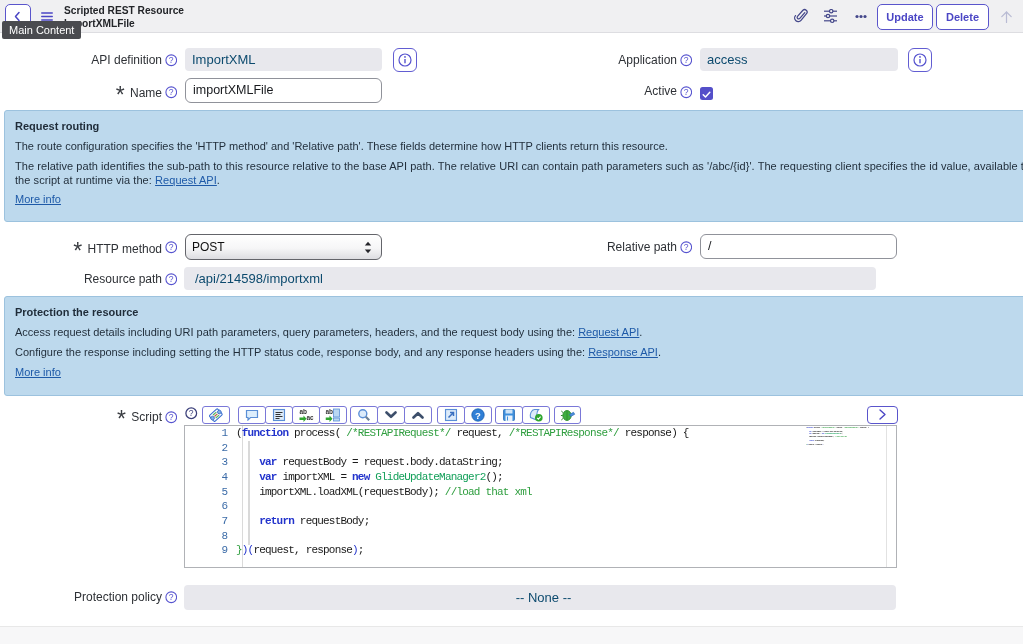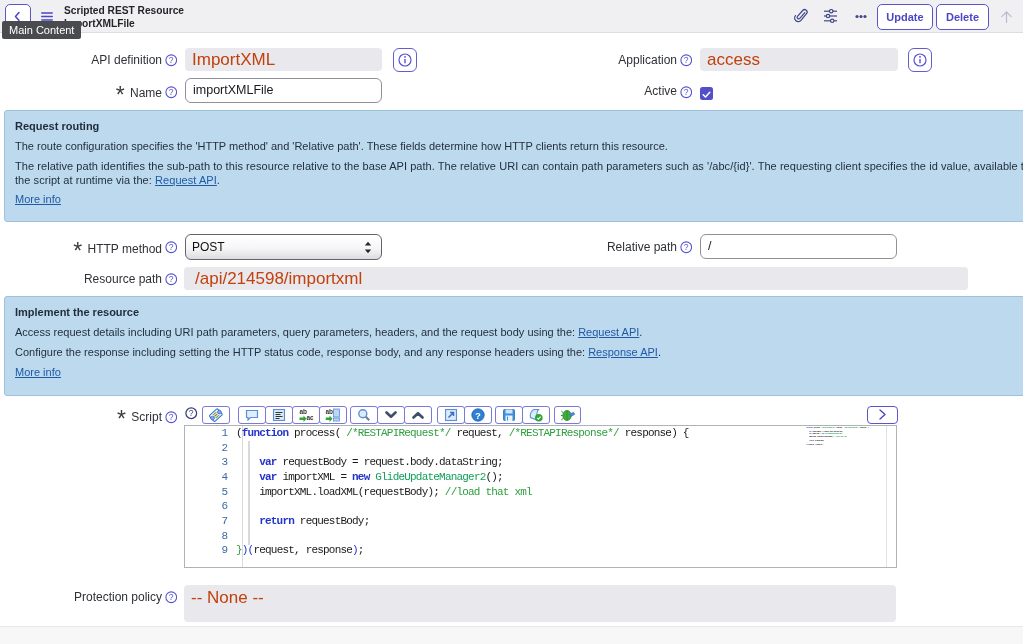--- a/index.html
+++ b/index.html
@@ -7,21 +7,21 @@
     font-family:"Liberation Sans", sans-serif; }
   #page { position:relative; width:1023px; height:644px; overflow:hidden; }
   .abs { position:absolute; }
   
   .lbl { position:absolute; font-size:12px; color:#2e3136; white-space:nowrap;
     text-align:right; }
   .req { font-size:23px; color:#3a3d42; position:relative; top:5.5px; margin-right:2px; line-height:10px; display:inline-block; }
   .q { position:absolute; width:12.5px; height:12.5px; }
   
   .ro { position:absolute; background:#e8e8ed; border-radius:4px; height:23px;
-    font-size:17px; color:#c2410c; line-height:23px; padding-left:7px; white-space:nowrap; }
+    font-size:13px; color:#0c4a6e; line-height:23px; padding-left:7px; white-space:nowrap; }
   .inp { position:absolute; background:#fff; border:1px solid #90929a; border-radius:6px;
     height:25px; font-size:12.5px; color:#17191d; line-height:23px; padding-left:7px; white-space:nowrap; }
   .infobtn { position:absolute; width:24px; height:24px; border:1.4px solid #625dd2;
     border-radius:6px; background:#fff; }
   
   .bluebox { position:absolute; left:4px; width:1072px; background:#bdd9ed;
     border:1px solid #9cc2de; border-radius:3px; color:#1f2c39; }
   .bluebox .bt { position:absolute; left:10px; font-size:11px; font-weight:bold; white-space:nowrap;}
   .bluebox p { position:absolute; left:10px; font-size:11px; line-height:13.5px; white-space:nowrap;}
   .bluebox a, .mi { color:#1e5aa8; text-decoration:underline; }
@@ -164,24 +164,24 @@
       <circle cx="7" cy="7" r="6" fill="none" stroke="#5653cf" stroke-width="1.2"></circle>
       <text x="7" y="10.4" font-size="9.6" fill="#5653cf" text-anchor="middle" font-family="Liberation Sans">?</text>
     </svg>
   <div class="inp" style="left:700px;top:234px;width:197px;">/</div>
 
   <div class="lbl" style="right:861px;top:272px;">Resource path</div>
   <svg class="q" style="left:164.5px;top:273px;" viewBox="0 0 14 14">
       <circle cx="7" cy="7" r="6" fill="none" stroke="#5653cf" stroke-width="1.2"></circle>
       <text x="7" y="10.4" font-size="9.6" fill="#5653cf" text-anchor="middle" font-family="Liberation Sans">?</text>
     </svg>
-  <div class="ro" style="left:184px;top:267px;width:784px;padding-left:11px;">/api/214598/importxml</div>
+  <div class="ro" style="left:184px;top:267px;width:692px;padding-left:11px;">/api/214598/importxml</div>
 
   <div class="bluebox" style="top:296px;height:100px;">
-    <div class="bt" style="top:9px;">Implement the resource</div>
+    <div class="bt" style="top:9px;">Protection the resource</div>
     <p style="top:49px;">Configure the response including setting the HTTP status code, response body, and any response headers using the: <a>Response API</a>.</p>
     <p style="top:29px;">Access request details including URI path parameters, query parameters, headers, and the request body using the: <a>Request API</a>.</p>
     <div class="mi" style="top:69px;"><a>More info</a></div>
   </div>
 
   <div class="lbl" style="right:861px;top:408px;"><span class="req">*</span> Script</div>
   <svg class="q" style="left:164.5px;top:411px;" viewBox="0 0 14 14">
       <circle cx="7" cy="7" r="6" fill="none" stroke="#5653cf" stroke-width="1.2"></circle>
       <text x="7" y="10.4" font-size="9.6" fill="#5653cf" text-anchor="middle" font-family="Liberation Sans">?</text>
     </svg>
@@ -325,17 +325,17 @@
 &nbsp;
 <span class="grn">}</span><span class="blu">)(</span>request, response<span class="blu">)</span>;</div>
       </div>
   </div>
 
   <div class="lbl" style="right:861px;top:590px;">Protection policy</div>
   <svg class="q" style="left:164.5px;top:591px;" viewBox="0 0 14 14">
       <circle cx="7" cy="7" r="6" fill="none" stroke="#5653cf" stroke-width="1.2"></circle>
       <text x="7" y="10.4" font-size="9.6" fill="#5653cf" text-anchor="middle" font-family="Liberation Sans">?</text>
     </svg>
-  <div class="ro" style="left:184px;top:585px;width:712px;height:37px;line-height:25px;">-- None --</div>
+  <div class="ro" style="left:184px;top:585px;width:712px;height:25px;line-height:25px;text-align:center;">-- None --</div>
 
   <div class="abs" style="left:0;top:626px;width:1023px;height:18px;background:#f7f7f8;border-top:1px solid #e8e8e8;"></div>
 
 </div>
 
 </body></html>

